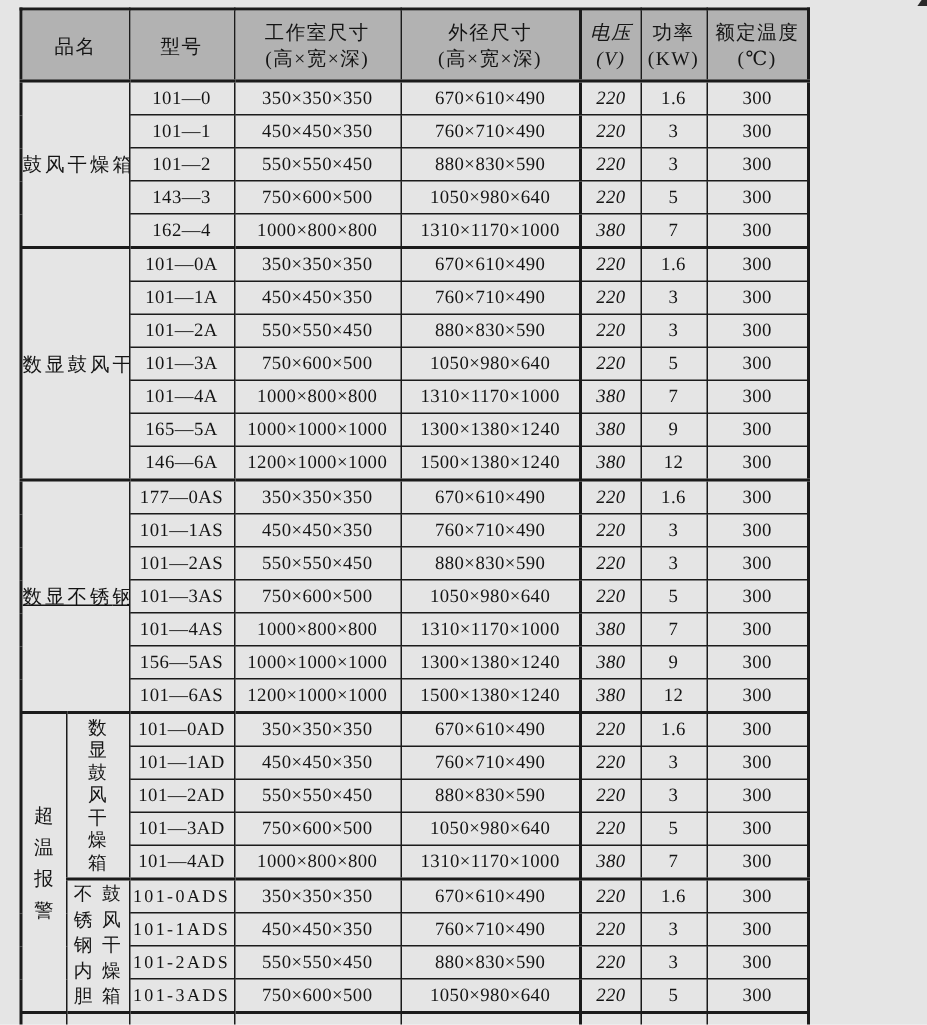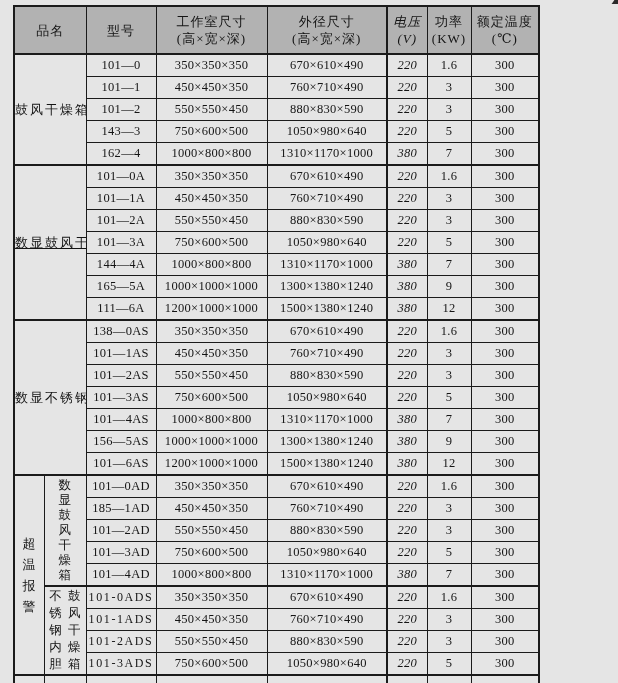--- a/index.html
+++ b/index.html
@@ -48,22 +48,22 @@
   }
   tr.group-top td{border-top-width:2px;margin-top:10px;}
   .b-left-thick{border-left-width:2px;font-style:italic;}
   
   td.hname .hwrap{
     display:flex;flex-direction:row;align-items:center;
     width:fit-content;margin:0 auto;
     font-size:13px;letter-spacing:2px;
   }
   td.hname.g0 .hwrap div{line-height:27px;}
-  td.hname.g1 .hwrap div{line-height:36px;text-decoration:underline;}
-  td.hname.g2 .hwrap div{line-height:30px;}
+  td.hname.g1 .hwrap div{line-height:36px;}
+  td.hname.g2 .hwrap div{line-height:30px;text-decoration:underline;}
   
   td.parent div{line-height:21px;font-size:13px;}
   
   td.sub .vpair{display:flex;flex-direction:row;justify-content:center;gap:6px;}
   td.sub .vcol{display:flex;flex-direction:column;}
   td.sub .vcol:only-child div{line-height:15px;font-size:12.5px;}
   td.sub .vcol:not(:only-child) div{line-height:17px;font-size:12.5px;}
   td.model-g4{letter-spacing:1.6px;font-size:12px;}
   tr.partial td{height:22px;}
 </style>
@@ -192,52 +192,52 @@
         </tr>
         <tr>
           <td>101—3A</td>
           <td>750×600×500</td>
           <td>1050×980×640</td>
           <td class="b-left-thick">220</td>
           <td>5</td>
           <td>300</td>
         </tr>
         <tr>
-          <td>144—4A</td>
+          <td>101—4A</td>
           <td>1000×800×800</td>
           <td>1310×1170×1000</td>
           <td class="b-left-thick">380</td>
           <td>7</td>
           <td>300</td>
         </tr>
         <tr>
           <td>165—5A</td>
           <td>1000×1000×1000</td>
           <td>1300×1380×1240</td>
           <td class="b-left-thick">380</td>
           <td>9</td>
           <td>300</td>
         </tr>
         <tr>
-          <td>111—6A</td>
+          <td>146—6A</td>
           <td>1200×1000×1000</td>
           <td>1500×1380×1240</td>
           <td class="b-left-thick">380</td>
           <td>12</td>
           <td>300</td>
         </tr>
         <tr class="group-top">
           <td class="hname g2" rowspan="7" colspan="2">
             <div class="hwrap">
               <div>数显不锈</div>
               <div>钢鼓风干</div>
               <div>燥　箱</div>
             </div>
           </td>
-          <td>138—0AS</td>
+          <td>177—0AS</td>
           <td>350×350×350</td>
           <td>670×610×490</td>
           <td class="b-left-thick">220</td>
           <td>1.6</td>
           <td>300</td>
         </tr>
         <tr>
           <td>101—1AS</td>
           <td>450×450×350</td>
           <td>760×710×490</td>
@@ -306,21 +306,21 @@
             </div>
           </td>
           <td>101—0AD</td>
           <td>350×350×350</td>
           <td>670×610×490</td>
           <td class="b-left-thick">220</td>
           <td>1.6</td>
           <td>300</td>
         </tr>
         <tr>
-          <td>185—1AD</td>
+          <td>101—1AD</td>
           <td>450×450×350</td>
           <td>760×710×490</td>
           <td class="b-left-thick">220</td>
           <td>3</td>
           <td>300</td>
         </tr>
         <tr>
           <td>101—2AD</td>
           <td>550×550×450</td>
           <td>880×830×590</td>

